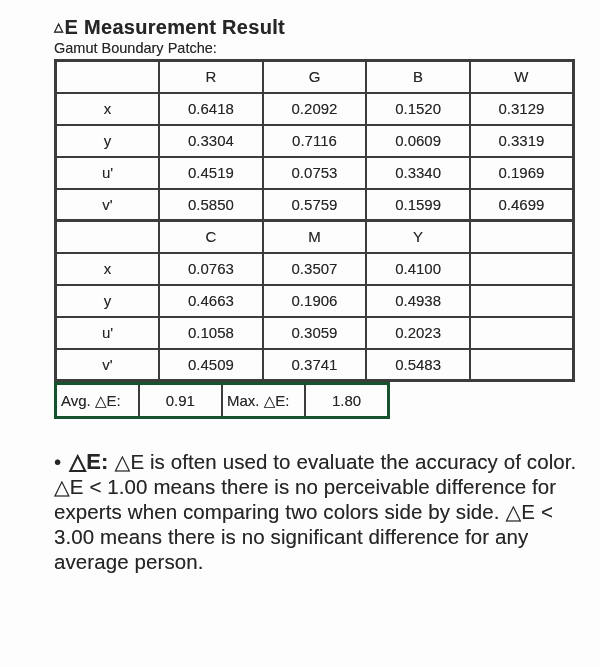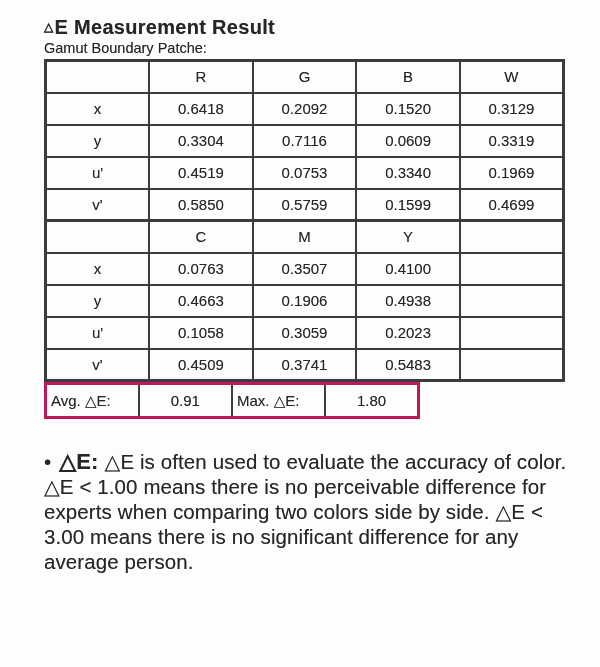--- a/index.html
+++ b/index.html
@@ -5,21 +5,21 @@
   * { box-sizing: border-box; }
   html, body { margin: 0; padding: 0; }
   body {
     width: 600px; height: 667px;
     background: #fdfdfd;
     font-family: "Liberation Sans", sans-serif;
     color: #262626;
     text-shadow: 0 0 0.6px rgba(40,40,40,0.45);
     overflow: hidden;
   }
-  .page { padding: 12px 24px 0 44px; }
+  .page { padding: 12px 24px 0 44px; margin-left: 10px; }
 
   .title {
     font-size: 20px; font-weight: bold;
     margin: 4px 0 1px 0; letter-spacing: 0.3px;
   }
   .title .delta { font-size: 12px; vertical-align: 3px; margin-right: 1px; }
 
   .subtitle {
     font-size: 14.5px;
     margin: 0 0 3px 0;
@@ -40,22 +40,22 @@
     overflow: hidden;
     white-space: nowrap;
   }
   .gamut-table tr.section-divider td { border-top: 3px solid #3c3c3c; }
 
   .std-label {
     font-style: italic; font-size: 14.5px;
     margin: 14px 0 3px 0;
   }
   .std-table {
-    width: 376px;
-    border: 3px solid #be185d;
+    width: 336px;
+    border: 3px solid #14532d;
   }
   .std-table td {
     border: 2px solid #3c3c3c;
     height: 34px;
     font-size: 15px;
     padding: 0;
     text-align: center;
     overflow: hidden;
     white-space: nowrap;
   }

